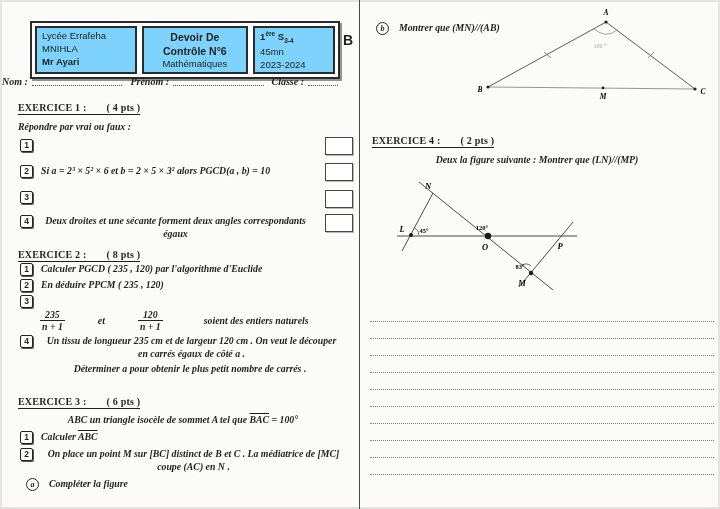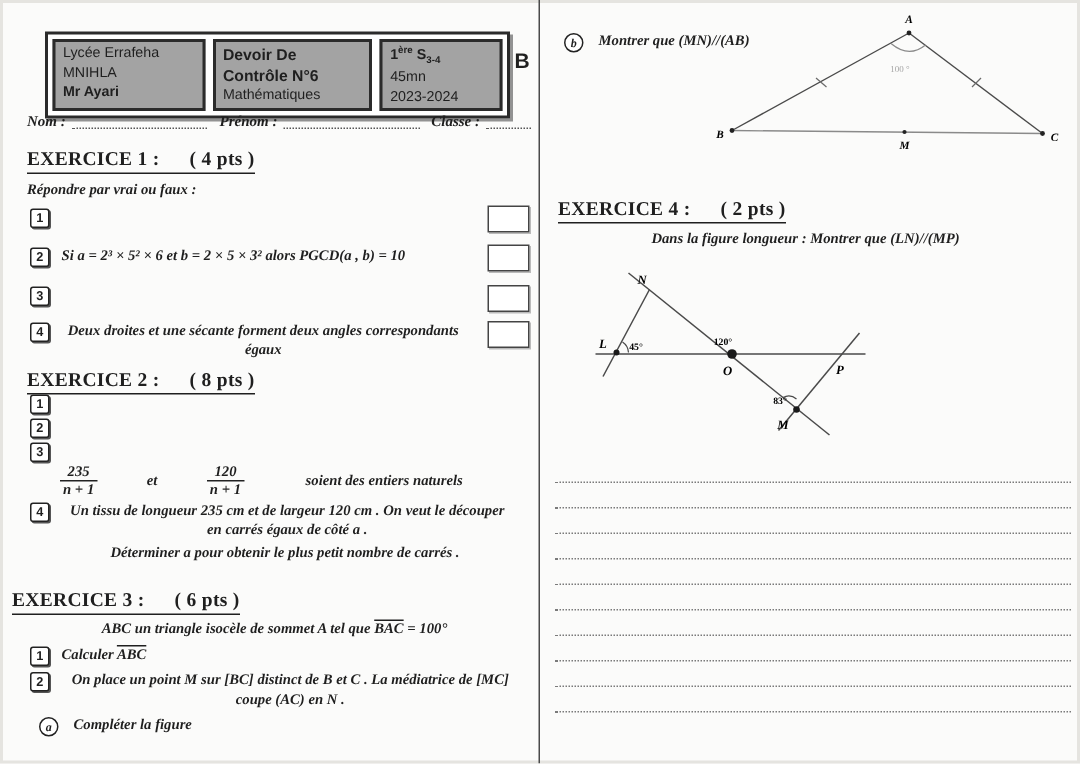--- a/index.html
+++ b/index.html
@@ -17,47 +17,47 @@
   
   .hdr-table {
     left:30px; top:21px; width:310px; height:58px;
     display:flex; gap:5px; padding:3px;
     border:2px solid #2b2b2b;
     box-shadow:2px 2px 0 rgba(60,60,60,.55);
     background:#fff;
     font-family:"Liberation Sans", sans-serif;
   }
   .hdr-cell {
-    border:2px solid #2b2b2b; background:#a3a3a3;
+    border:2px solid #2b2b2b; background:#7dd3fc;
     padding:2px 5px; font-size:9.5px; line-height:1.35;
   }
   .hdr-cell.c1 { width:103px; }
-  .hdr-cell.c2 { width:108px; text-align:left; }
+  .hdr-cell.c2 { width:108px; text-align:center; }
   .hdr-cell.c3 { width:83px; }
   .hdr-cell .bold { font-weight:bold; }
   .hdr-cell.c2 .t1, .hdr-cell.c2 .t2 { font-weight:bold; font-size:10.5px; }
   .grade sup { font-size:6.5px; }
   .grade sub { font-size:6.5px; }
   .b-label { left:343px; top:32px; font-family:"Liberation Sans",sans-serif; font-weight:bold; font-size:14px; }
 
   
   .nom-line {
-    left:18px; top:76px; width:336px;
+    left:2px; top:76px; width:336px;
     display:flex; align-items:flex-end;
     font-style:italic; font-weight:600; font-size:10px;
   }
   .nom-line .lbl { white-space:nowrap; }
   .dots { border-bottom:1.3px dotted #555; height:10px; }
   .dots.f1 { flex:1; margin:0 8px 1px 4px; }
   .dots.w30 { width:30px; margin:0 0 1px 4px; }
 
   
   .ex-heading {
     display:inline-flex; gap:20px;
-    font-weight:bold; font-size:13px;
+    font-weight:bold; font-size:10px;
     border-bottom:1.6px solid #1f1f1f; padding-bottom:1px;
     letter-spacing:.2px;
   }
 
   
   .para, .item { font-style:italic; font-weight:600; font-size:9.8px; line-height:1.3;text-align:center; }
   .item { display:flex; gap:8px; align-items:flex-start; }
   .qnum {
     flex:none; display:inline-flex; align-items:center; justify-content:center;
     width:13px; height:13px; margin-top:0;
@@ -158,23 +158,25 @@
 <div class="abs answer-box" style="top:214px;"></div>
 
 <div class="abs" style="left:18px; top:244px;">
   <div class="ex-heading">
       <span>EXERCICE 2 :</span>
       <span>( 8 pts )</span>
     </div>
 </div>
 <div class="abs item" style="left:20px; top:263px; width:320px;">
   <span class="qnum">1</span>
+  <span>Calculer  PGCD ( 235 , 120)  par l'algorithme d'Euclide</span>
 </div>
 <div class="abs item" style="left:20px; top:279px; width:320px;">
   <span class="qnum">2</span>
+  <span>En déduire PPCM ( 235 , 120)</span>
 </div>
 <div class="abs item" style="left:20px; top:295px; width:320px;">
   <span class="qnum">3</span>
 </div>
 <div class="abs frac-row" style="left:40px; top:309px;gap:33px;">
   <span class="frac">
     <span class="fnum">235</span>
     <span class="fden">n + 1</span>
   </span>
   <span>et</span>
@@ -183,21 +185,21 @@
     <span class="fden">n + 1</span>
   </span>
   <span style="margin-left:8px;">soient des entiers naturels</span>
 </div>
 <div class="abs item" style="left:20px; top:335px; width:322px;">
   <span class="qnum">4</span>
   <span>Un tissu de longueur  235 cm et de largeur 120 cm . On veut le découper en carrés égaux de côté a .</span>
 </div>
 <div class="abs para" style="left:40px; top:363px; width:300px;">Déterminer a pour obtenir le plus petit nombre de carrés .</div>
 
-<div class="abs" style="left:8px; top:391px;">
+<div class="abs" style="left:18px; top:391px;">
   <div class="ex-heading">
       <span>EXERCICE 3 :</span>
       <span>( 6 pts )</span>
     </div>
 </div>
 <div class="abs para" style="left:18px; top:414px; width:330px;">
   <span>ABC un triangle isocèle de sommet A tel que  </span><span class="hat">BAC</span><span> = 100°</span>
 </div>
 <div class="abs item" style="left:20px; top:431px; width:320px;">
   <span class="qnum">1</span>
@@ -236,21 +238,21 @@
   <text x="135" y="93" font-size="7.5" text-anchor="middle" class="fig-label">M</text>
   <text x="132" y="42" font-size="6" text-anchor="middle" fill="#a5a5a5">100 °</text>
 </svg>
 
 <div class="abs" style="left:372px; top:130px;">
   <div class="ex-heading">
       <span>EXERCICE 4 :</span>
       <span>( 2 pts )</span>
     </div>
 </div>
-<div class="abs para" style="left:372px; top:154px; width:330px;">Dans la figure longueur : Montrer que (LN)//(MP)</div>
+<div class="abs para" style="left:372px; top:154px; width:330px;">Deux la figure suivante : Montrer que (LN)//(MP)</div>
 
 <svg class="abs" style="left:388px; top:178px;" width="205" height="125" viewBox="0 0 205 125">
   <line x1="9" y1="58" x2="189" y2="58" stroke="#4a4a4a" stroke-width="1"></line>
   <line x1="31" y1="4" x2="165" y2="112" stroke="#4a4a4a" stroke-width="1"></line>
   <line x1="14" y1="73" x2="45" y2="15" stroke="#4a4a4a" stroke-width="1"></line>
   <line x1="131" y1="109" x2="185" y2="44" stroke="#4a4a4a" stroke-width="1"></line>
   <path d="M 31 57 A 9 9 0 0 0 27 50" fill="none" stroke="#4a4a4a" stroke-width="0.8"></path>
   <path d="M 134 87 A 8 8 0 0 1 143 88" fill="none" stroke="#4a4a4a" stroke-width="0.8"></path>
   <circle cx="23" cy="57" r="2" fill="#1a1a1a"></circle>
   <circle cx="100" cy="58" r="3.2" fill="#1a1a1a"></circle>

